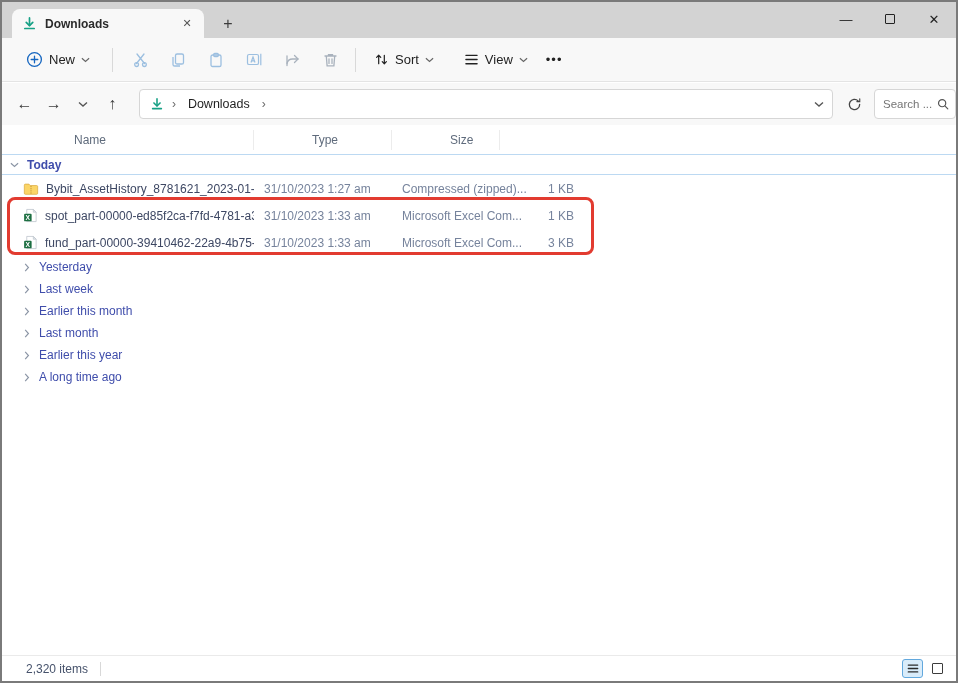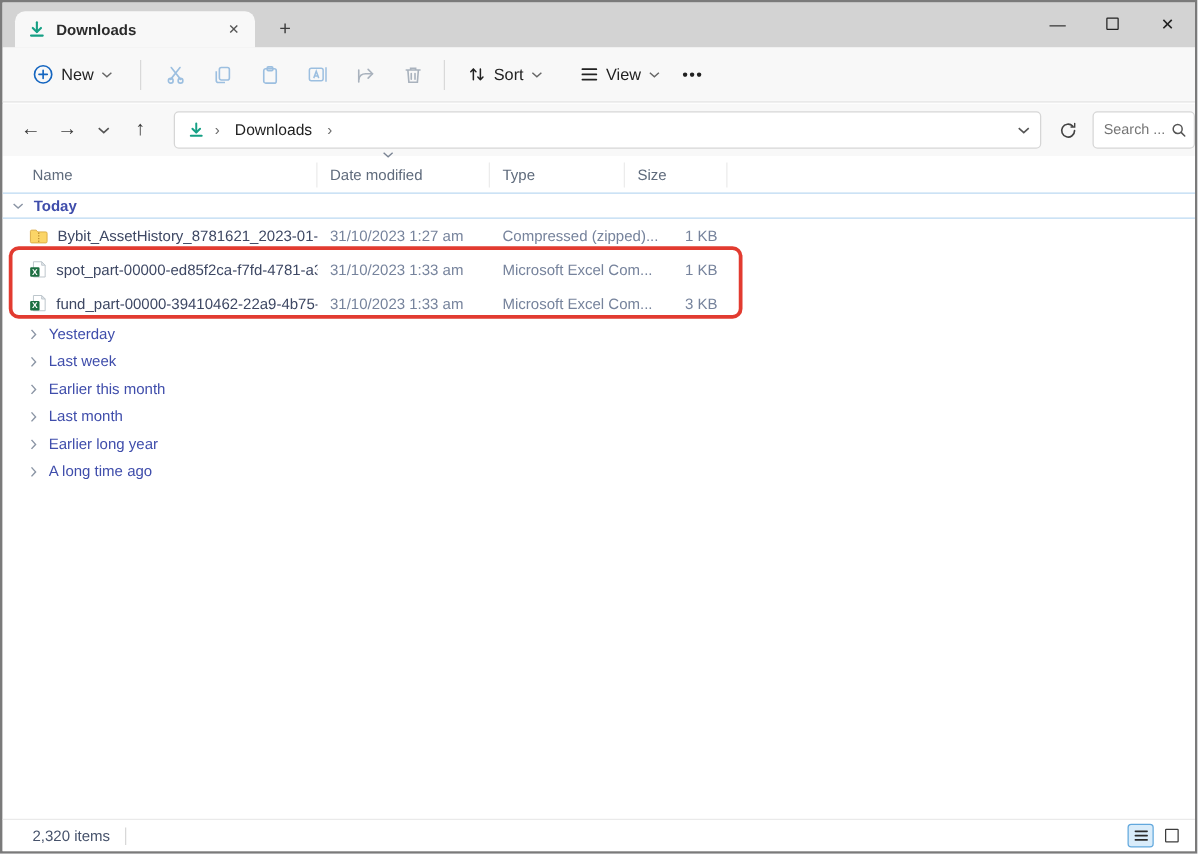--- a/index.html
+++ b/index.html
@@ -53,21 +53,21 @@
     display:flex; align-items:center; padding:0 6px 0 8px; gap:4px;
   }
   .searchbox input { flex:1; min-width:0; border:none; outline:none; background:transparent; font-size:11.5px; color:#555; font-family:"Liberation Sans", sans-serif; }
   .search-glyph { color:#555; flex:none; }
   
   .headers {
     position:absolute; left:0; top:123px; width:100%; height:29px; background:#fff;
     display:grid; grid-template-columns:252px 138px 108px 82px 1fr; align-items:center;
     font-size:12px; color:#5f6b7c;
   }
-  .hcell { height:20px; display:flex; align-items:center; border-right:1px solid #ececec; position:relative; }
+  .hcell { height:20px; display:flex; align-items:center; border-right:1px solid #ececec; position:relative;margin-left:48px; }
   .hcell.last { border-right:none; }
   .h-name { padding-left:24px; }
   .h-pad { padding-left:10px; }
   .sort-caret { position:absolute; left:52px; top:-9px; color:#7a8494; }
   
   .content { position:absolute; left:0; top:152px; width:100%; bottom:26px; background:#fff; }
   .group-header {
     height:21px; display:flex; align-items:center; gap:8px; padding-left:8px;
     border-top:1px solid #bcd9f2; border-bottom:1px solid #bcd9f2;
     font-size:12px; color:#3f4dab; font-weight:bold;text-align:right;
@@ -249,28 +249,20 @@
         <svg width="12" height="12" viewBox="0 0 14 14" fill="none" stroke="#555" stroke-width="1.4" stroke-linecap="round">
           <circle cx="6" cy="6" r="4.2"></circle>
             <path d="M9.2 9.2L12.6 12.6"></path>
         </svg>
       </span>
     </div>
   </div>
 
   <div class="headers">
     <div class="hcell h-name">Name</div>
-    <div class="hcell h-pad">
-      <span class="sort-caret">
-        <svg width="9" height="6" viewBox="0 0 10 6" fill="none" stroke="#7a8494" stroke-width="1.2">
-            <path d="M1 1l4 3.6L9 1"></path>
-          </svg>
-      </span>
-      <span>Date modified</span>
-    </div>
     <div class="hcell h-pad">Type</div>
     <div class="hcell h-pad">Size</div>
     <div class="hcell last"></div>
   </div>
 
   <div class="content">
 
     <div class="group-header">
       <span class="chev-g">
         <svg width="9" height="6" viewBox="0 0 10 6" fill="none" stroke="#8b95a5" stroke-width="1.3">
@@ -365,21 +357,21 @@
           </svg>
         </span>
       <span>Last month</span>
     </div>
     <div class="group-row">
       <span class="chev-g">
           <svg width="6" height="9" viewBox="0 0 6 10" fill="none" stroke="#8b95a5" stroke-width="1.3">
             <path d="M1 1l3.6 4L1 9"></path>
           </svg>
         </span>
-      <span>Earlier long year</span>
+      <span>Earlier this year</span>
     </div>
     <div class="group-row">
       <span class="chev-g">
           <svg width="6" height="9" viewBox="0 0 6 10" fill="none" stroke="#8b95a5" stroke-width="1.3">
             <path d="M1 1l3.6 4L1 9"></path>
           </svg>
         </span>
       <span>A long time ago</span>
     </div>
   </div>

